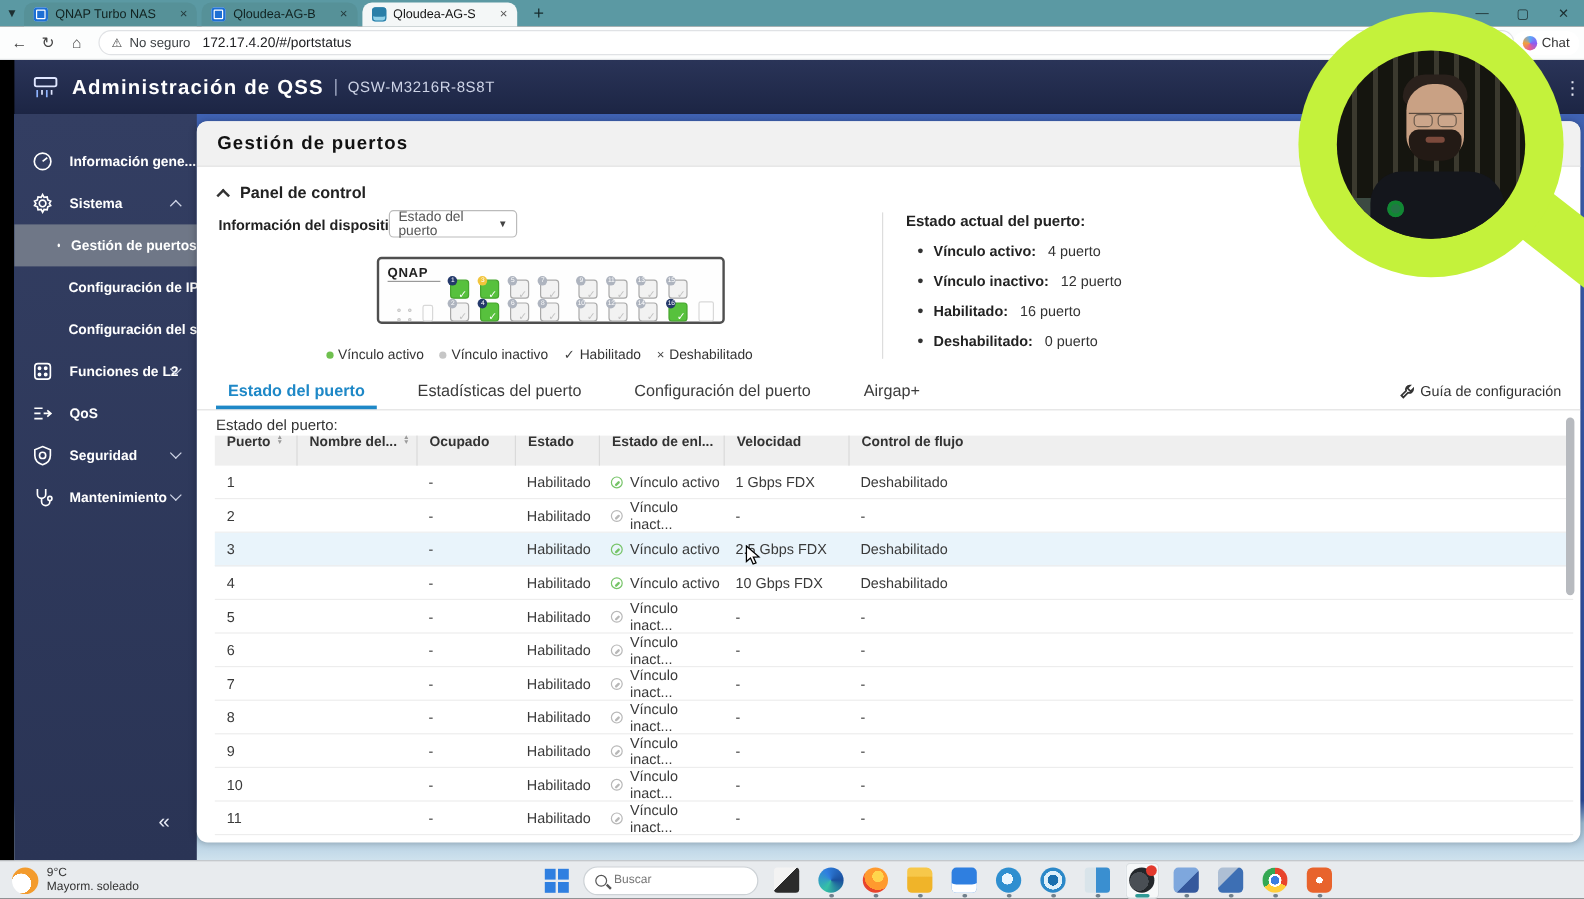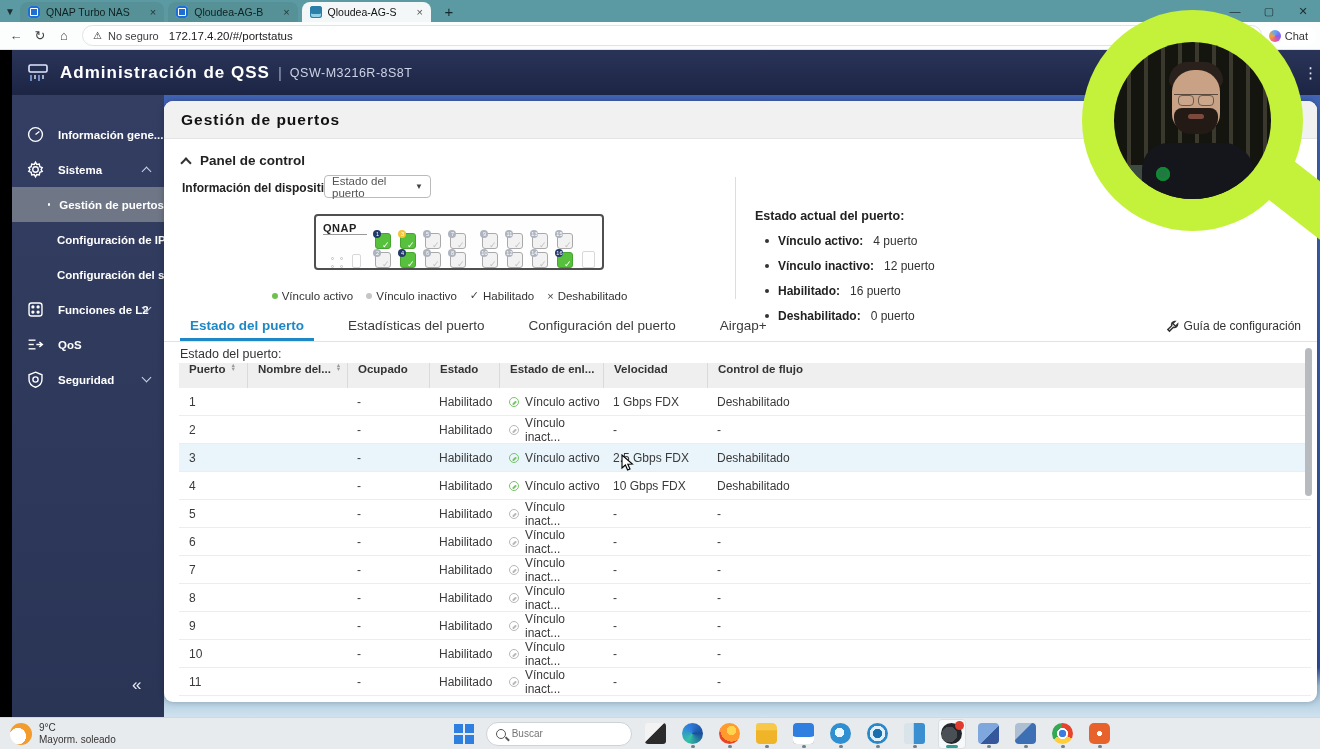--- a/index.html
+++ b/index.html
@@ -104,21 +104,21 @@
   .uplink-port { width:20px; height:17px; border:1.5px solid #d8d8d8; border-radius:2px; margin:6px 0 0 8px; }
 
   .legend { position:absolute; left:0; top:188px; width:571px; display:flex; justify-content:center;
     gap:13px; font-size:11.5px; color:#333; }
   .legend .it { display:flex; align-items:center; gap:4px; }
   .ldot { width:6px; height:6px; border-radius:50%; }
   .ldot.green { background:#6fc04f; } .ldot.gray { background:#c6c6c6; }
   .lsym { font-size:11px; color:#444; }
 
   .vdiv { position:absolute; left:571px; top:76px; height:122px; border-left:1px solid #ddd; }
-  .status-block { position:absolute; left:591px; top:76px;margin-top:32px; }
+  .status-block { position:absolute; left:591px; top:76px; }
   .status-title { font-size:12.5px; font-weight:bold; color:#222; }
   .status-item { display:flex; align-items:center; margin-top:11px; margin-left:10px; font-size:12px; color:#222; }
   .status-item .b { width:4px; height:4px; border-radius:50%; background:#333; margin-right:9px; }
   .status-item .l { font-weight:bold; }
   .status-item .v { margin-left:10px; color:#333; }
 
   
   .tabs-row { position:absolute; left:0; top:213px; width:1153px; height:28px; border-bottom:1px solid #e2e2e2;
     display:flex; align-items:flex-end; padding-left:22px; }
   .atab { font-size:13.5px; color:#3c3c3c; padding:0 4px 8px 4px; margin-right:36px; position:relative; }
@@ -346,20 +346,31 @@
           <div class="side-item" data-interactable="true">
             <span class="ic" data-interactable="false">
               <svg viewBox="0 0 22 22">
                 <path d="M11 2.5 L18.5 5.5 V11 C18.5 15.5 15.5 18.5 11 20 C6.5 18.5 3.5 15.5 3.5 11 V5.5 Z"></path>
                 <path d="M8 11 a3 3 0 0 0 6 0 a3 3 0 0 0 -6 0"></path>
               </svg>
             </span>
             <span class="t" data-interactable="false">Seguridad</span>
             <span class="chev down" data-interactable="false"></span>
           </div>
+          <div class="side-item" data-interactable="true">
+            <span class="ic" data-interactable="false">
+              <svg viewBox="0 0 22 22">
+                <path d="M6 3 v5 a4 4 0 0 0 8 0 V3"></path>
+                <path d="M10 12 v3 a4 4 0 0 0 8 0 v-1"></path>
+                <circle cx="18" cy="12" r="2"></circle>
+              </svg>
+            </span>
+            <span class="t" data-interactable="false">Mantenimiento</span>
+            <span class="chev down" data-interactable="false"></span>
+          </div>
         </div>
       <span class="side-collapse" data-interactable="true">«</span>
     </div>
 
     <div class="panel" data-interactable="false">
       <div class="panel-title" data-interactable="false">Gestión de puertos</div>
 
       <div class="section-head" data-interactable="true">
         <span class="sec-chev" data-interactable="false"></span>
         <span data-interactable="false">Panel de control</span>

